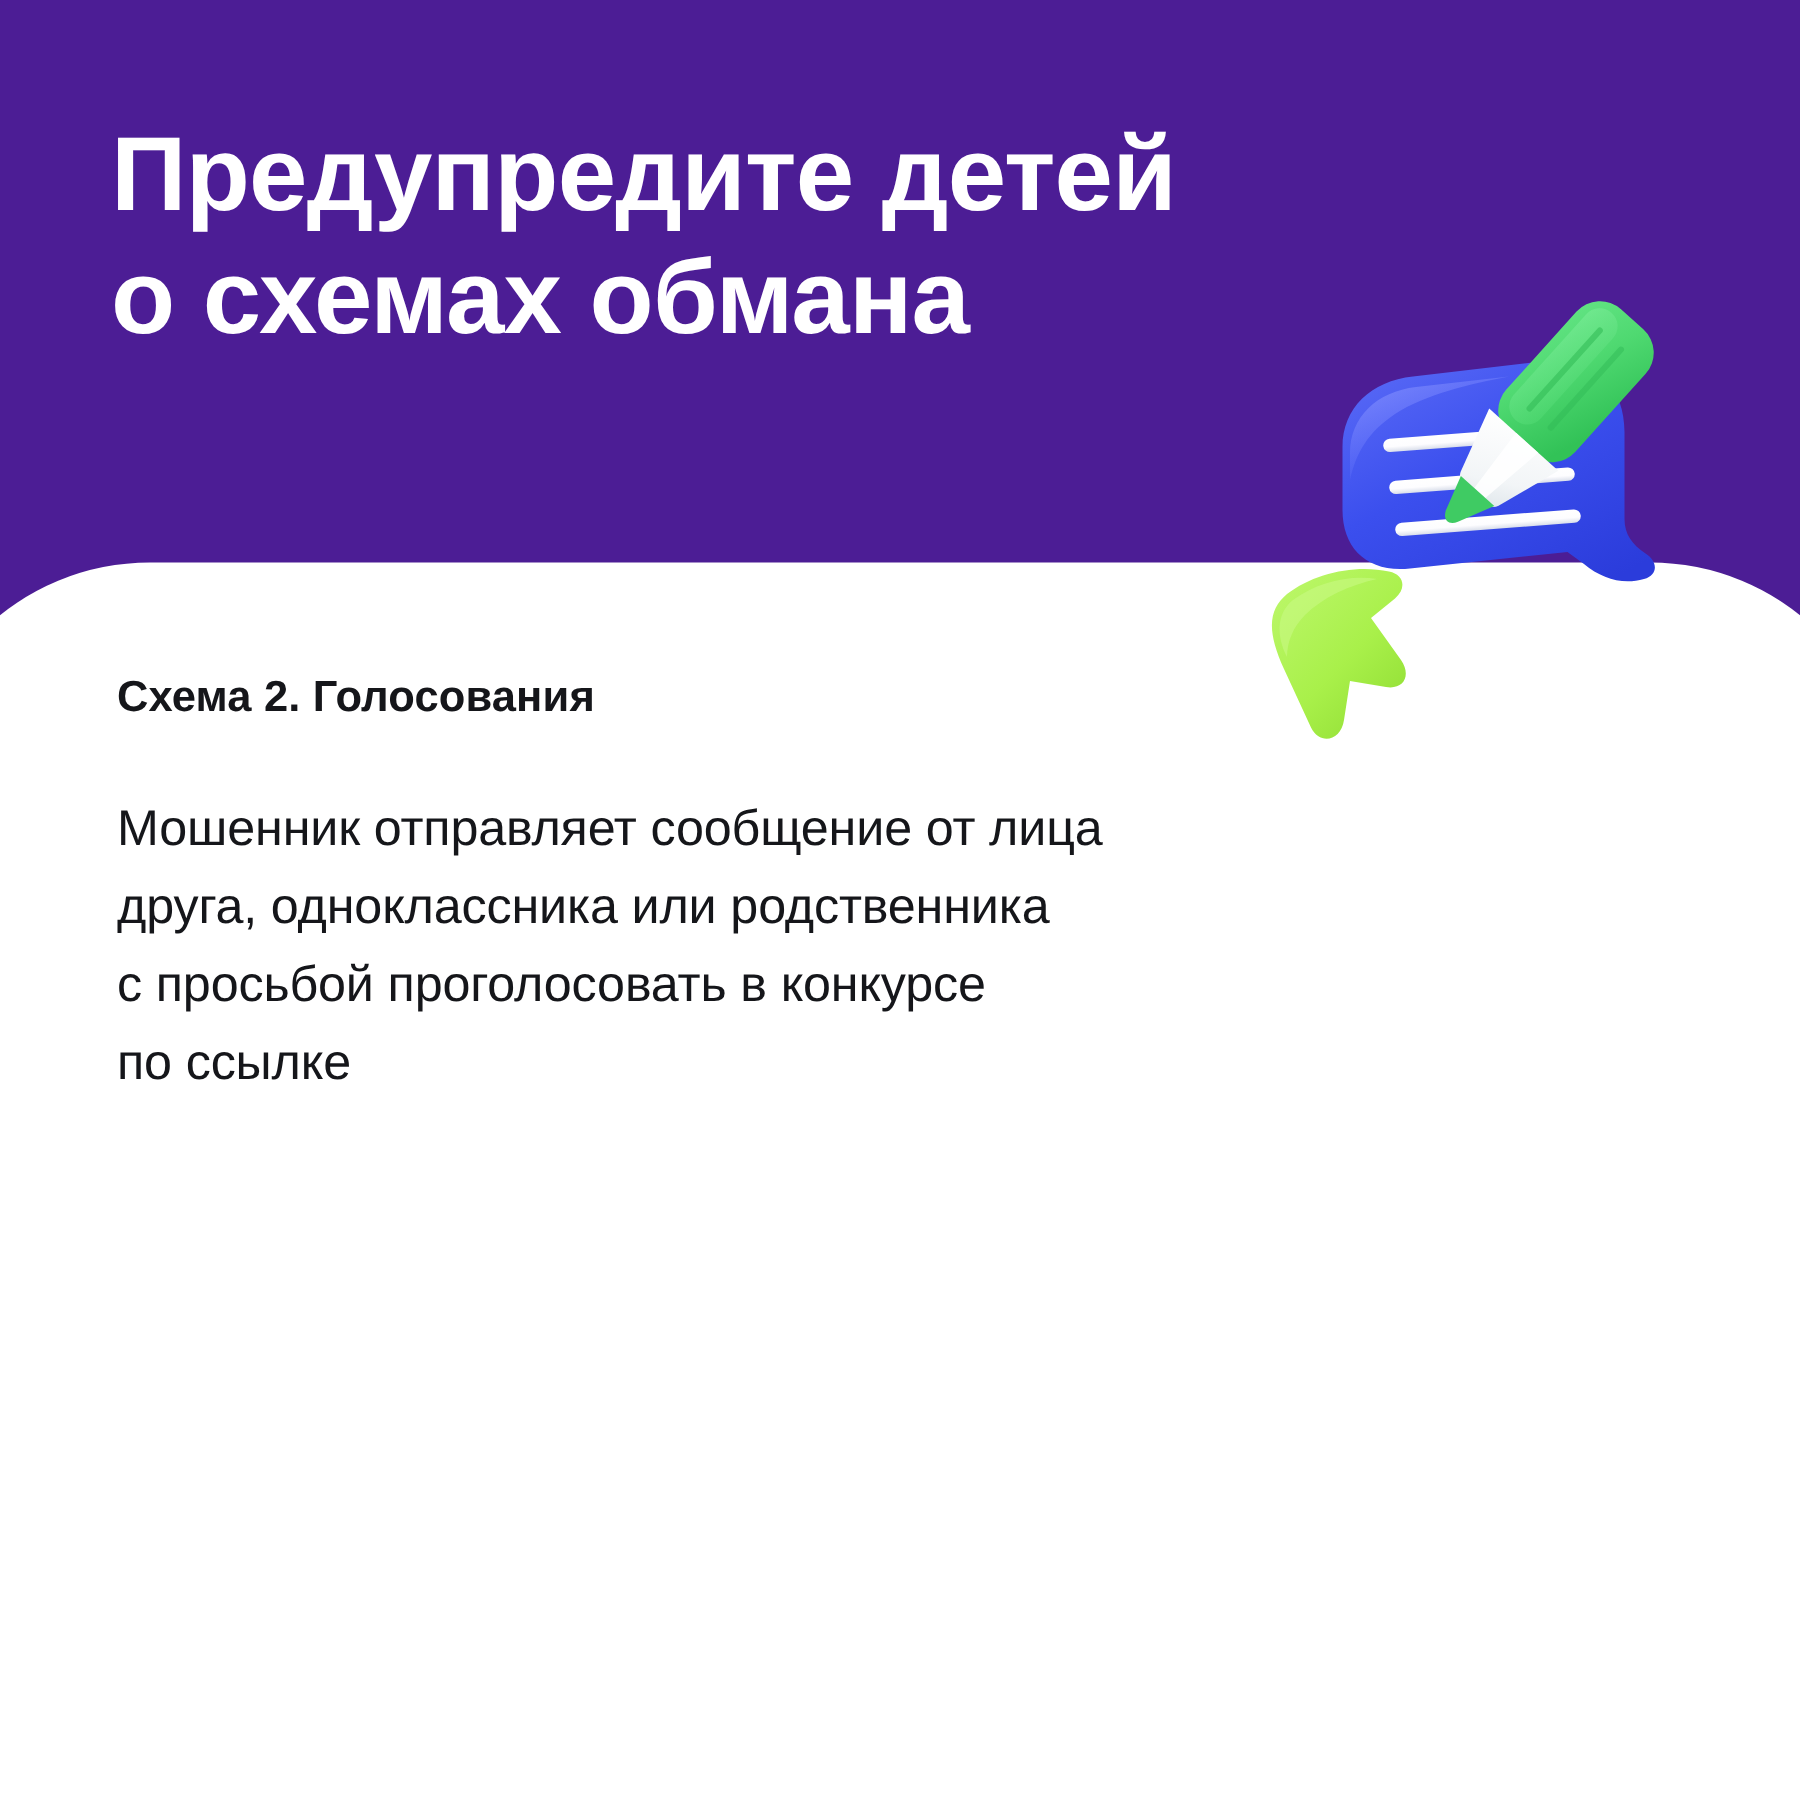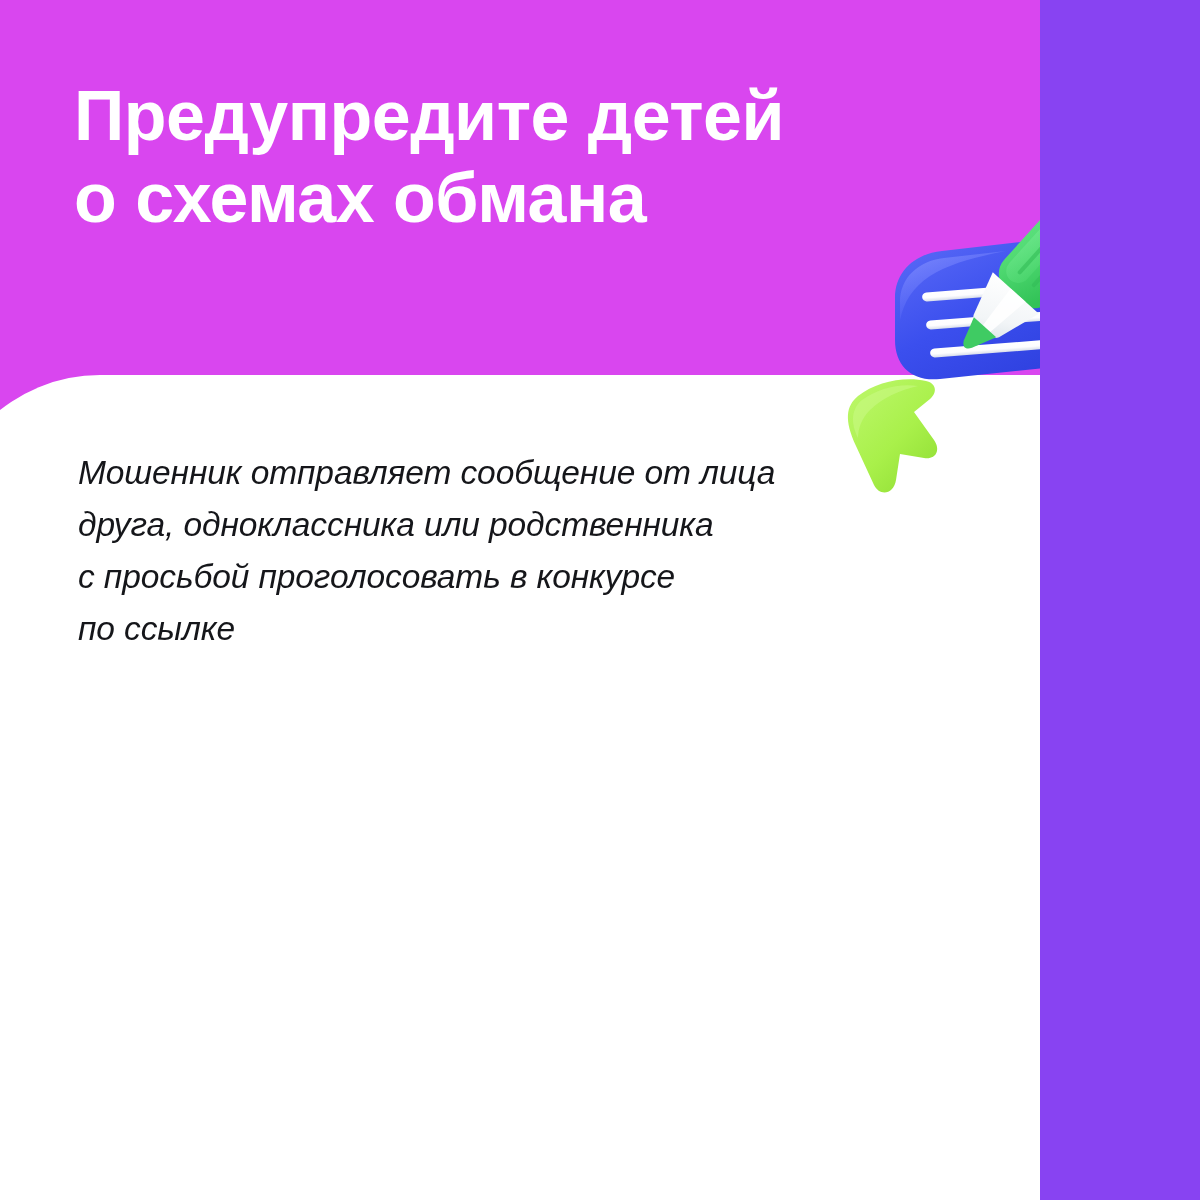--- a/index.html
+++ b/index.html
@@ -10,23 +10,23 @@
   body {
     width: 1200px;
     height: 1200px;
     font-family: "Liberation Sans", "DejaVu Sans", sans-serif;
     background: #8843F2;
     overflow: hidden;
   }
 
   .slide {
     position: relative;
-    width: 1040px;
+    width: 1200px;
     height: 1200px;
-    background: #d946ef;
+    background: #4c1d95;
     overflow: hidden;
   }
 
   
   .hero {
     position: absolute;
     left: 74px;
     top: 76px;
     width: 900px;
     z-index: 4;
@@ -70,21 +70,20 @@
   }
 
   .body-par {
     margin: 0 0 52px 0;
     font-size: 33.5px;
     line-height: 52px;
     font-weight: 400;
     color: #15161A;
     white-space: pre-line;
     letter-spacing: -0.1px;
-    font-style: italic;
   }
   .body-par:last-child { margin-bottom: 0; }
 
   
   .illustration {
     position: absolute;
     left: 800px;
     top: 150px;
     width: 330px;
     height: 360px;
@@ -103,20 +102,21 @@
 
 <div class="slide">
 
   <div class="hero">
     <h1 class="hero-title">Предупредите детей
 о схемах обмана</h1>
   </div>
 
   <div class="card">
     <div class="card-inner">
+      <h2 class="scheme-title">Схема 2. Голосования</h2>
 
       <p class="body-par">Мошенник отправляет сообщение от лица
 друга, одноклассника или родственника
 с просьбой проголосовать в конкурсе
 по ссылке</p>
 
     </div>
   </div>
 
   <div class="illustration">

